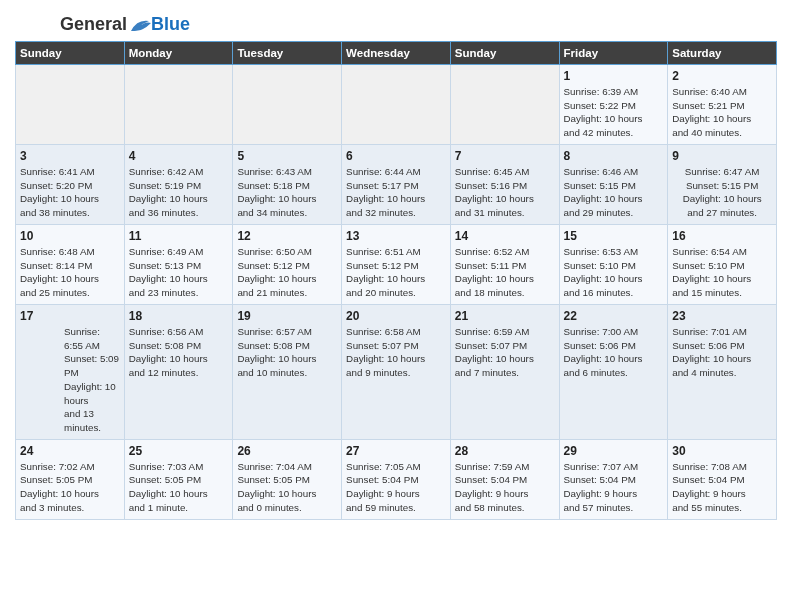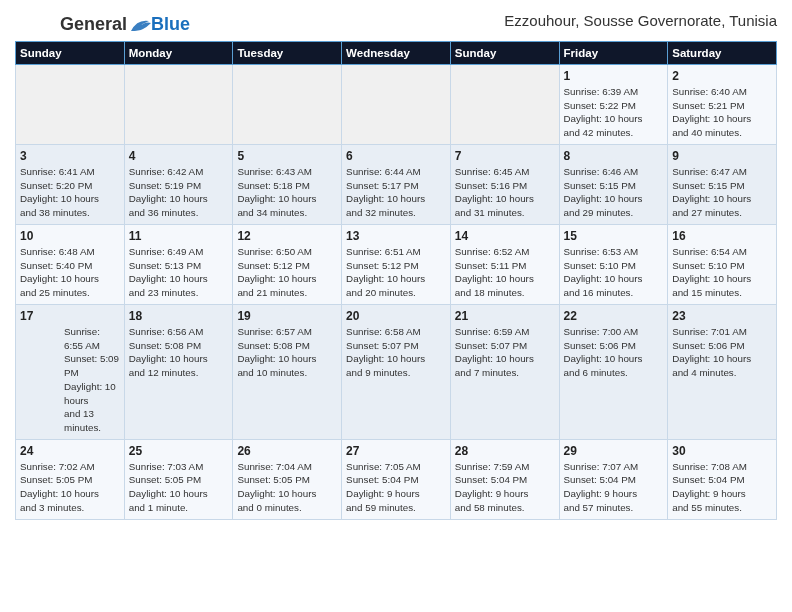--- a/index.html
+++ b/index.html
@@ -59,21 +59,21 @@
       font-size: 15px;
       color: #333;
       margin-top: 2px;
     }
     .calendar {
       width: 100%;
       border-collapse: collapse;
       font-size: 10.5px;
     }
     .calendar thead tr {
-      background-color: #0f172a;
+      background-color: #404040;
     }
     .calendar thead th {
       color: white;
       font-weight: bold;
       padding: 5px 4px;
       text-align: left;
       border: 1px solid #5a9fd4;
       font-size: 11.5px;
     }
     .calendar tbody tr {
@@ -114,21 +114,20 @@
     <div class="logo">
       <div class="logo-text">
         <span class="logo-general">General</span>
         <svg class="logo-icon" viewBox="0 0 22 16" xmlns="http://www.w3.org/2000/svg">
           <path d="M2,14 Q8,2 20,4 Q14,6 10,10 Q16,4 22,6 Q18,10 14,12 Q10,14 2,14Z" fill="#3a7fc1"></path>
         </svg>
         <span class="logo-blue">Blue</span>
       </div>
     </div>
     <div class="title-section">
-      <div class="location">Ezzouhour, Sousse Governorate, Tunisia</div>
     </div>
   </div>
 
   <table class="calendar">
     <thead>
       <tr>
       <th>Sunday</th>
           <th>Monday</th>
           <th>Tuesday</th>
           <th>Wednesday</th>
@@ -197,31 +196,31 @@
           </td>
           <td>
             <div class="day-number">8</div>
             <div class="day-info" style="white-space: pre-line;">Sunrise: 6:46 AM
 Sunset: 5:15 PM
 Daylight: 10 hours
 and 29 minutes.</div>
           </td>
           <td>
             <div class="day-number">9</div>
-            <div class="day-info" style="white-space: pre-line;">Sunrise: 6:47 AM
+            <div class="day-info" style="white-space: pre-line; text-align: center;">Sunrise: 6:47 AM
 Sunset: 5:15 PM
 Daylight: 10 hours
 and 27 minutes.</div>
           </td>
         </tr>
         <tr>
           <td>
             <div class="day-number">10</div>
             <div class="day-info" style="white-space: pre-line;">Sunrise: 6:48 AM
-Sunset: 5:40 PM
+Sunset: 8:14 PM
 Daylight: 10 hours
 and 25 minutes.</div>
           </td>
           <td>
             <div class="day-number">11</div>
             <div class="day-info" style="white-space: pre-line;">Sunrise: 6:49 AM
 Sunset: 5:13 PM
 Daylight: 10 hours
 and 23 minutes.</div>
           </td>

